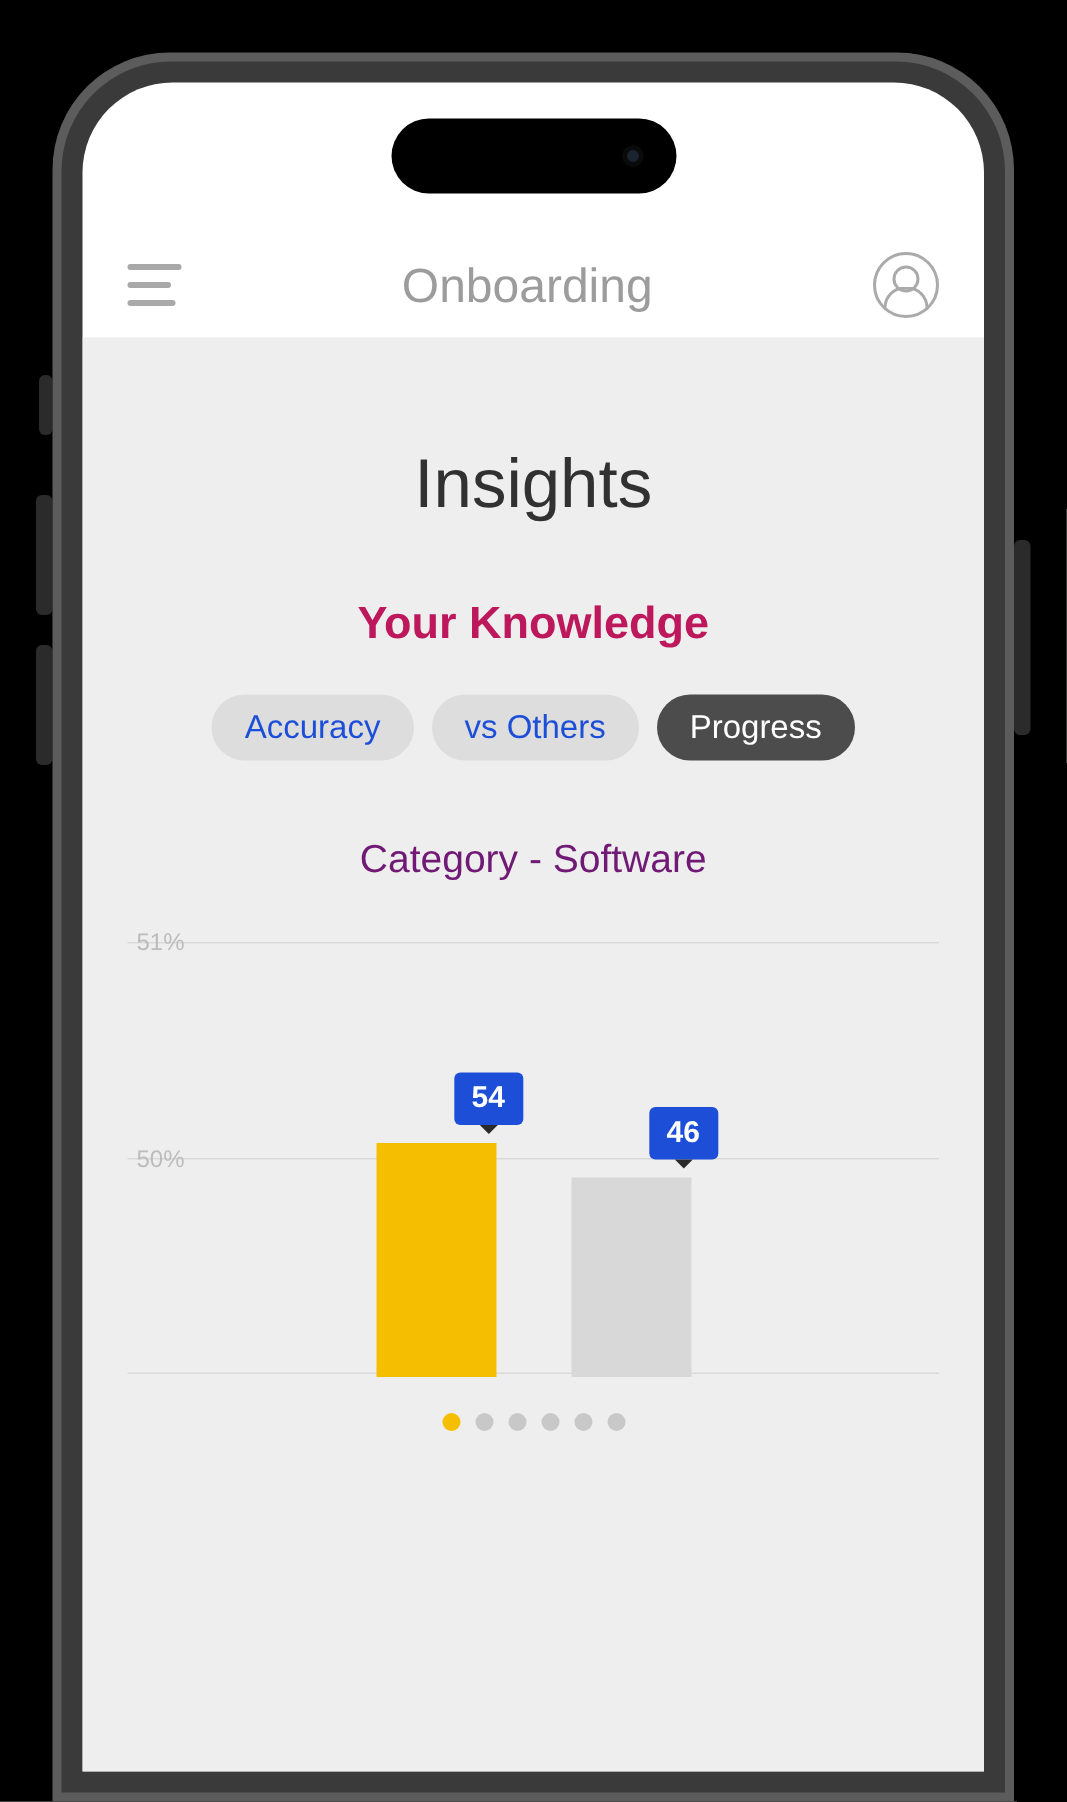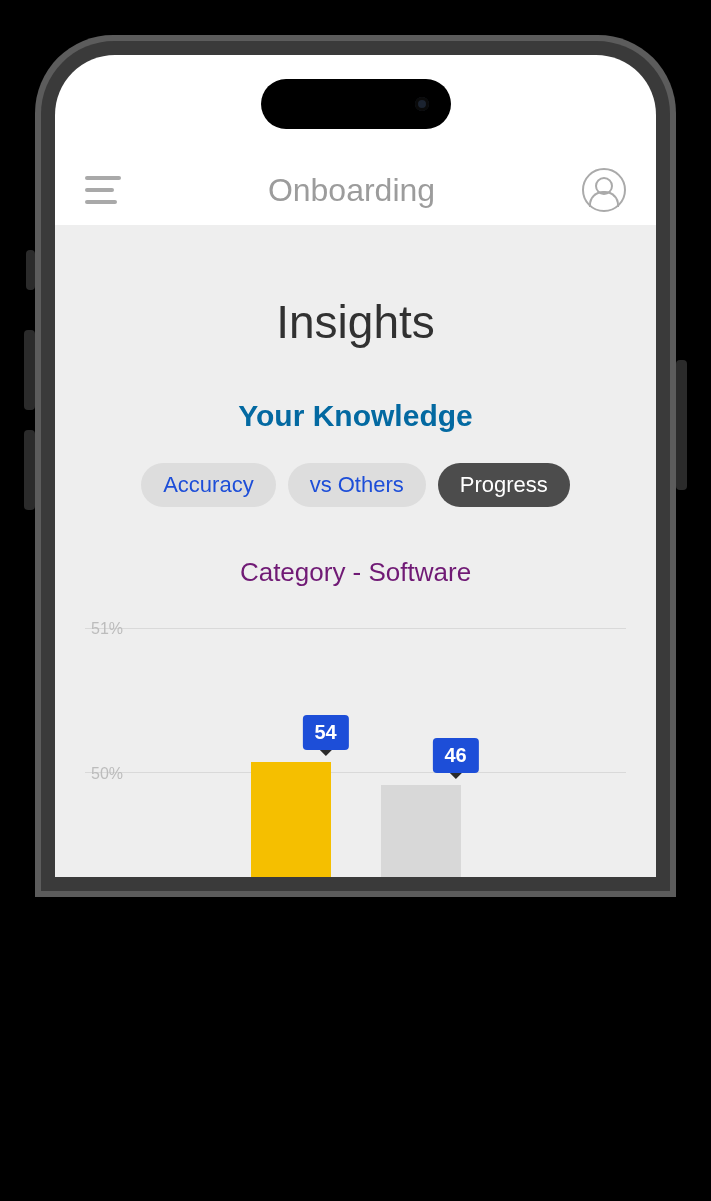--- a/index.html
+++ b/index.html
@@ -9,21 +9,21 @@
     background: #000;
     font-family: -apple-system, Helvetica, Arial, sans-serif;
     overflow: hidden;
   }
   
   .frame {
     position: absolute;
     left: 35px;
     top: 35px;
     width: 641px;
-    height: 862px;
+    height: 1166px;
     background: #5c5c5c;
     border-radius: 78px 78px 0 0;
     padding: 6px;
   }
   .frame-inner {
     width: 100%;
     height: 100%;
     background: #3a3a3a;
     border-radius: 73px 73px 0 0;
     padding: 14px;
@@ -127,21 +127,21 @@
   }
   .page-title {
     font-size: 46px;
     color: #313131;
     font-weight: 400;
     margin: 30px 0 50px;
   }
   .subtitle {
     font-size: 30px;
     font-weight: 600;
-    color: #0369a1;
+    color: #be185d;
     margin-bottom: 30px;
   }
   .segmented {
     display: inline-flex;
     gap: 12px;
     margin-bottom: 50px;
   }
   .seg {
     padding: 9px 22px;
     border-radius: 22px;

